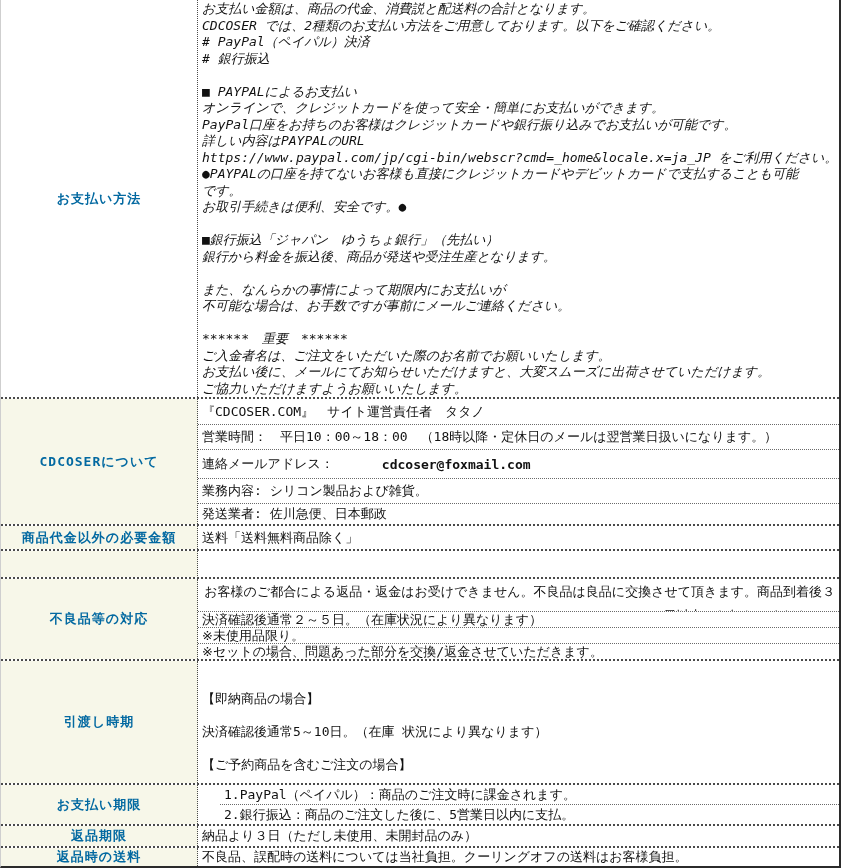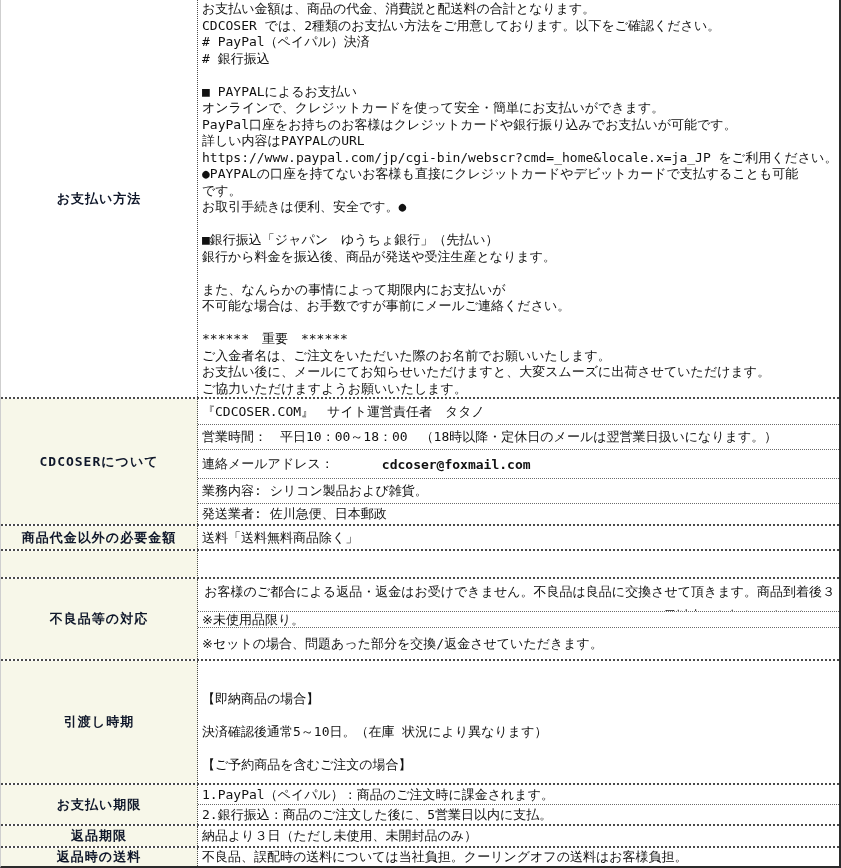--- a/index.html
+++ b/index.html
@@ -16,46 +16,46 @@
     border-bottom:2px solid #2b2b2b;
     overflow:hidden;
   }
   .section { display:flex; width:100%; overflow:hidden; }
   .section + .section { border-top:2px dotted #4a4a4a; }
   .hcell {
     flex:0 0 197px; width:197px;
     background:#f7f7e9;
     border-right:1px dotted #4a4a4a;
     display:flex; align-items:center; justify-content:center;
-    font-weight:bold; color:#0f172a; text-align:center;
+    font-weight:bold; color:#0369a1; text-align:center;
     padding:0 6px; letter-spacing:1px;
   }
   .hcell.white { background:#fff; }
   .content { flex:1 1 auto; overflow:hidden; }
-  .pad { padding:1px 4px; }
+  .pad { padding:1px 4px;font-style:italic; }
   .tl { line-height:16.5px; min-height:16.5px; white-space:pre; }
   .subrows { flex:1 1 auto; display:flex; flex-direction:column; overflow:hidden; }
   .sub { padding:0 4px; display:flex; align-items:center; overflow:hidden; }
   .sub + .sub { border-top:1px dotted #6a6a6a; }
   .single { display:flex; align-items:center; padding:0 4px; }
   
   .s1 { height:397px; }
   .s2 { height:127px; }
   .s2 .sub { height:25px; flex:0 0 auto; }
   .s2 .sub.tall { height:29px; }
   .s2 .sub.fill { flex:1 1 auto; }
   .s3 { height:25px; }
   .s4 { height:28px;flex-direction:column; }
   .s5 { height:82px; }
   .s5 .sub.wrap2 { height:32px; display:block; white-space:normal; line-height:24px; padding-top:1px;text-align:right; }
   .s5 .sub.thin { height:16px; flex:0 0 auto; line-height:14px; }
   .s5 .sub.fill { flex:1 1 auto; }
   .s6 { height:124px; }
   .s6 .content { padding:6px 4px 0 4px;margin-top:24px; }
-  .s7 { height:41px; }
+  .s7 { height:41px;gap:22px; }
   .s7 .sub { flex:1 1 auto; }
   .s8 { height:22px; }
   .s9 { height:20px; flex:1 1 auto; }
   .bold { font-weight:bold;margin-left:48px; }
 </style>
 </head>
 <body>
 
 <div class="table">
 
@@ -120,20 +120,21 @@
     </div>
     <div class="content single">商品の重量によって送料が異なっている。詳しくは註文する時ご確認ください。</div>
   </div>
 
   <div class="section s5">
     <div class="hcell">
       <span>不良品等の対応</span>
     </div>
     <div class="subrows">
       <div class="sub wrap2">お客様のご都合による返品・返金はお受けできません。不良品は良品に交換させて頂きます。商品到着後３日以内にお知らせください。</div>
+      <div class="sub thin">決済確認後通常２～５日。（在庫状況により異なります）</div>
       <div class="sub thin">※未使用品限り。</div>
       <div class="sub thin fill">※セットの場合、問題あった部分を交換/返金させていただきます。</div>
     </div>
   </div>
 
   <div class="section s6">
     <div class="hcell">
       <span>引渡し時期</span>
     </div>
     <div class="content">

